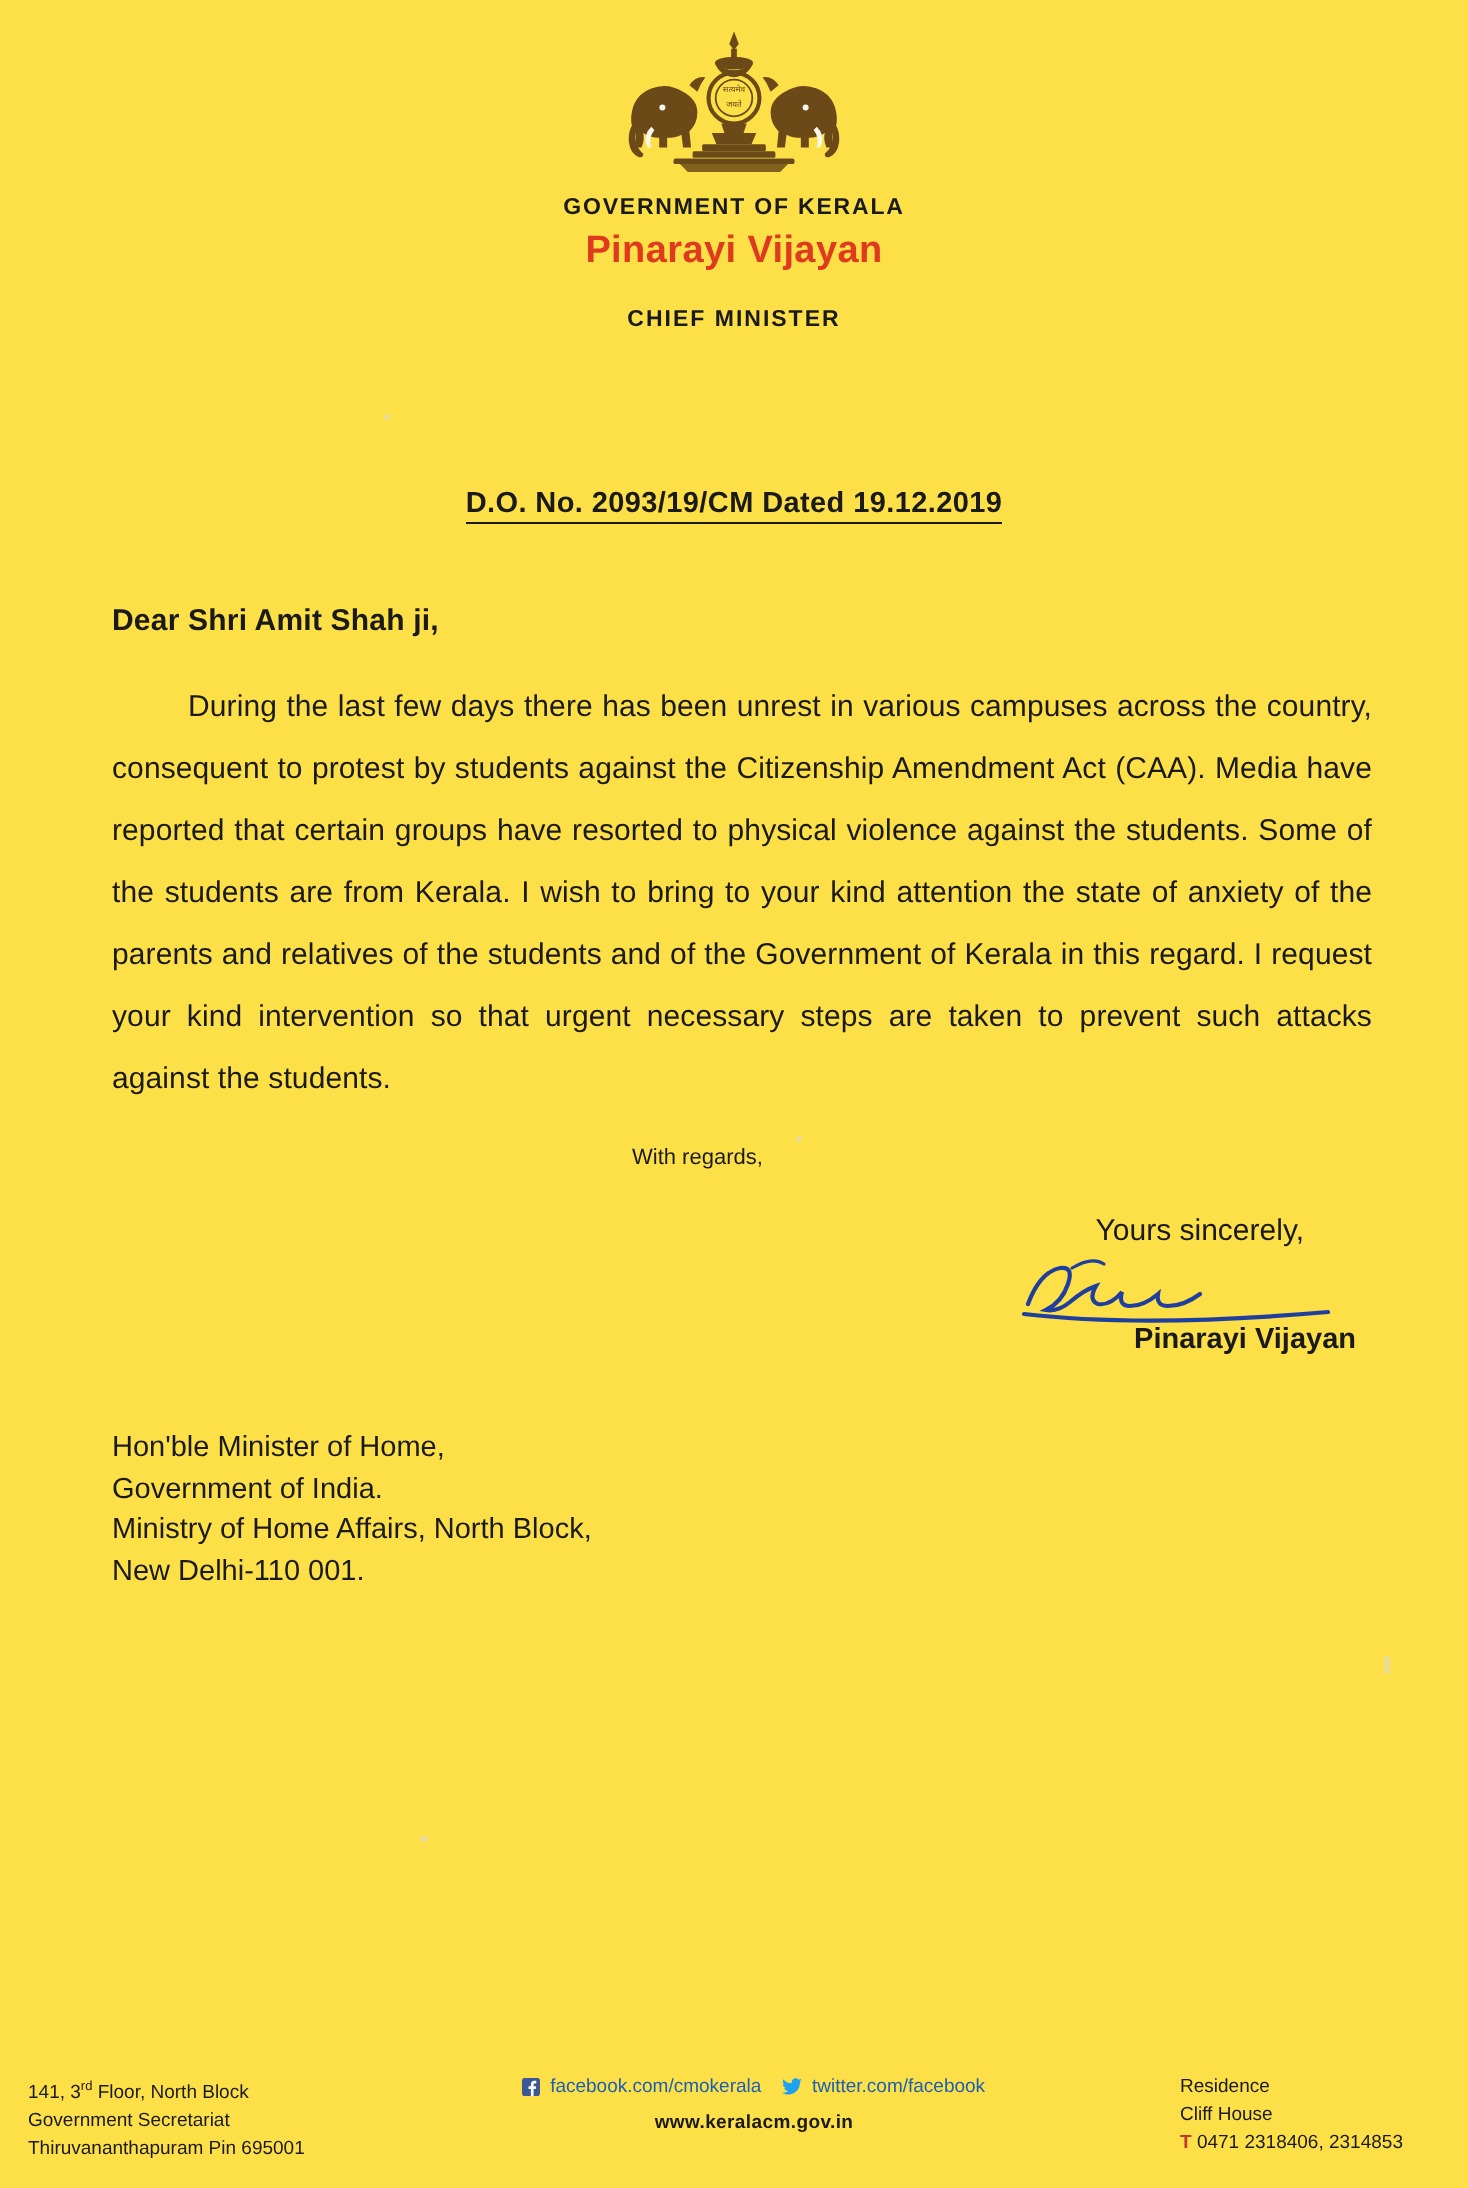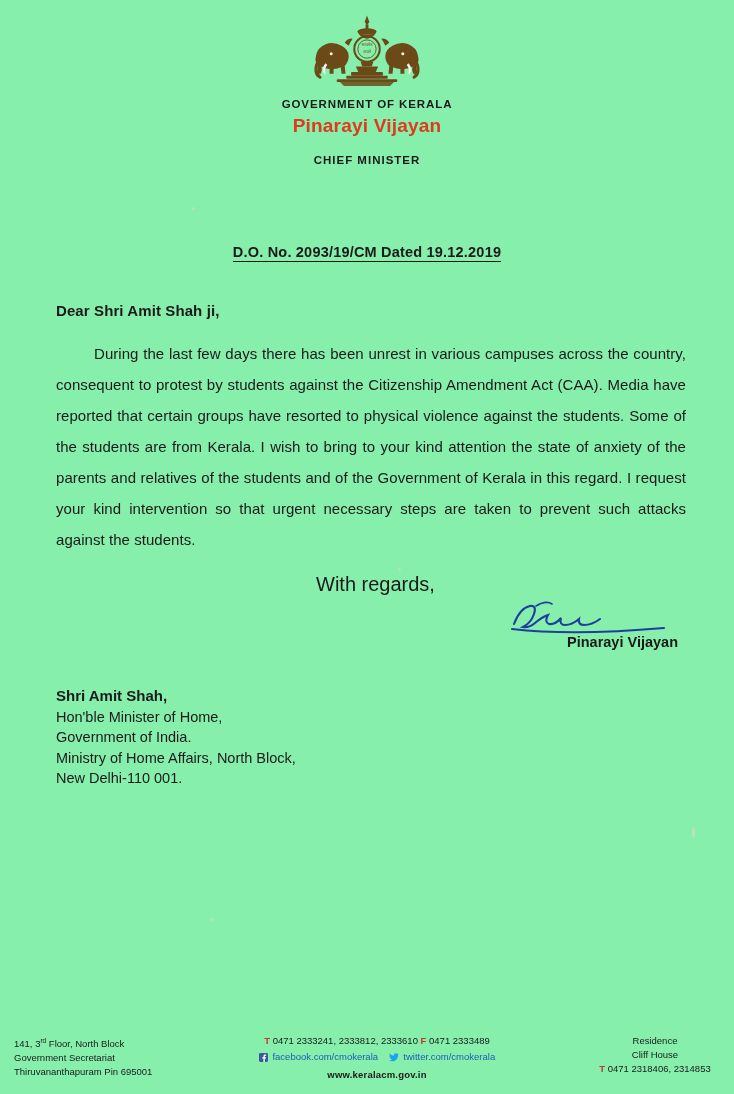--- a/index.html
+++ b/index.html
@@ -12,21 +12,21 @@
     height: 1094px;
     position: relative;
     font-family: "Liberation Sans", sans-serif;
     color: #1a1a1a;
     overflow: hidden;
   }
 
   .page {
     position: absolute;
     inset: 0;
-    background: #86efac;
+    background: #fde047;
   }
 
   
   .letterhead {
     text-align: center;
     padding-top: 14px;
   }
   .emblem {
     width: 160px;
     height: 78px;
@@ -82,21 +82,21 @@
     margin-top: 19px;
     font-size: 15px;
     line-height: 31px;
     text-align: justify;
     text-indent: 38px;
     letter-spacing: 0.05px;
   }
   .with-regards {
     margin-top: 18px;
     margin-left: 260px;
-    font-size: 20px;
+    font-size: 11px;
   }
   .yours {
     margin-top: 22px;
     text-align: right;
     font-size: 15px;
     padding-right: 34px;
   }
   .signature {
     height: 40px;
     position: relative;
@@ -143,21 +143,21 @@
     text-align: left;
     min-width: 150px;
   }
   .footer-col.center {
     line-height: 14px;
     text-align: center;
     flex: 1;
   }
   .footer-col.right {
     line-height: 14px;
-    text-align: center;
+    text-align: left;
     min-width: 130px;
   }
   .red {
     color: #c0392b;
     font-weight: bold;
   }
   .blue {
     color: #1b5fb4;
   }
   .website {
@@ -243,32 +243,32 @@
   </div>
 
   <div class="ref-line">
     <span class="ref-inner">D.O. No. 2093/19/CM   Dated 19.12.2019</span>
   </div>
 
   <div class="body-wrap">
     <div class="salutation">Dear Shri Amit Shah ji,</div>
     <div class="para">During the last few days there has been unrest in various campuses across the country, consequent to protest by students against the Citizenship Amendment Act (CAA). Media have reported that certain groups have resorted to physical violence against the students. Some of the students are from Kerala. I wish to bring to your kind attention the state of anxiety of the parents and relatives of the students and of the Government of Kerala in this regard. I request your kind intervention so that urgent necessary steps are taken to prevent such attacks against the students.</div>
     <div class="with-regards">With regards,</div>
+    <div class="yours">Yours sincerely,</div>
 
     <div class="signature">
       <svg width="170" height="40" viewBox="0 0 170 40" aria-hidden="true">
         <path d="M8 26 q6 -16 16 -18 q7 -1 4 8 q-3 9 -11 13 q6 1 12 -4 q7 -6 13 -8 q-4 7 1 9 q6 1 12 -6 q-2 7 4 7 q7 0 14 -6 q-1 6 5 6 q8 0 16 -6" fill="none" stroke="#1f3f9e" stroke-width="2.1" stroke-linecap="round"></path>
         <path d="M6 31 q60 7 152 -1" fill="none" stroke="#1f3f9e" stroke-width="2.1" stroke-linecap="round"></path>
         <path d="M30 8 q10 -6 16 -2" fill="none" stroke="#1f3f9e" stroke-width="1.6" stroke-linecap="round"></path>
       </svg>
     </div>
     <div class="sign-name">Pinarayi Vijayan</div>
 
     <div class="addressee">
-      <div class="name">Shri Amit Shah,</div>
       <div>Hon'ble Minister of Home,</div>
       <div>Government of India.</div>
       <div>Ministry of Home Affairs, North Block,</div>
       <div>New Delhi-110 001.</div>
     </div>
   </div>
 
   <div class="speck" style="left:192px; top:207px; width:3px; height:3px;"></div>
   <div class="speck" style="left:692px; top:828px; width:3px; height:9px; border-radius:2px;"></div>
   <div class="speck" style="left:210px; top:918px; width:4px; height:3px;"></div>
@@ -278,40 +278,34 @@
 
     <div class="footer-col left">
       <div>
         <span>141, 3</span><span class="sup">rd</span><span> Floor, North Block</span>
       </div>
       <div>Government Secretariat</div>
       <div>Thiruvananthapuram  Pin 695001</div>
     </div>
 
     <div class="footer-col center">
-      <div class="contact-row">
-        <span class="red">T</span>
-        <span>0471 2333241, 2333812,  2333610</span>
-        <span class="red">F</span>
-        <span>0471 2333489</span>
-      </div>
       <div class="contact-row">
         <span class="fb-ico">
           <svg width="9" height="9" viewBox="0 0 16 16" aria-hidden="true">
             <rect width="16" height="16" rx="2.5" fill="#3b5998"></rect>
             <path d="M10.3 16V9.8h2l.3-2.4h-2.3V5.9c0-.7.2-1.1 1.2-1.1h1.2V2.6c-.2 0-.9-.1-1.8-.1-1.8 0-3 1.1-3 3.1v1.8H5.8v2.4h2.1V16h2.4z" fill="#fff"></path>
           </svg>
         </span>
         <span class="blue">facebook.com/cmokerala</span>
         <span class="tw-ico" style="margin-left:8px;">
           <svg width="10" height="9" viewBox="0 0 16 14" aria-hidden="true">
             <path d="M16 1.7c-.6.3-1.2.4-1.9.5.7-.4 1.2-1 1.4-1.8-.6.4-1.3.6-2.1.8C12.8.5 12 0 11 0 9.2 0 7.7 1.5 7.7 3.3c0 .3 0 .5.1.7C5.1 3.9 2.7 2.6 1.1.7c-.3.5-.4 1-.4 1.6 0 1.1.6 2.1 1.5 2.7-.5 0-1.1-.2-1.5-.4 0 1.6 1.1 2.9 2.6 3.2-.3.1-.6.1-.9.1-.2 0-.4 0-.6-.1.4 1.3 1.6 2.3 3.1 2.3-1.1.9-2.5 1.4-4.1 1.4H0c1.5.9 3.2 1.5 5 1.5 6 0 9.4-5 9.4-9.4v-.4c.6-.5 1.2-1.1 1.6-1.8z" fill="#1da1f2"></path>
           </svg>
         </span>
-        <span class="blue">twitter.com/cmokerala</span>
+        <span class="blue">twitter.com/facebook</span>
       </div>
       <div class="website">www.keralacm.gov.in</div>
     </div>
 
     <div class="footer-col right">
       <div>Residence</div>
       <div>Cliff House</div>
       <div>
         <span class="red">T</span>
         <span>0471 2318406, 2314853</span>

